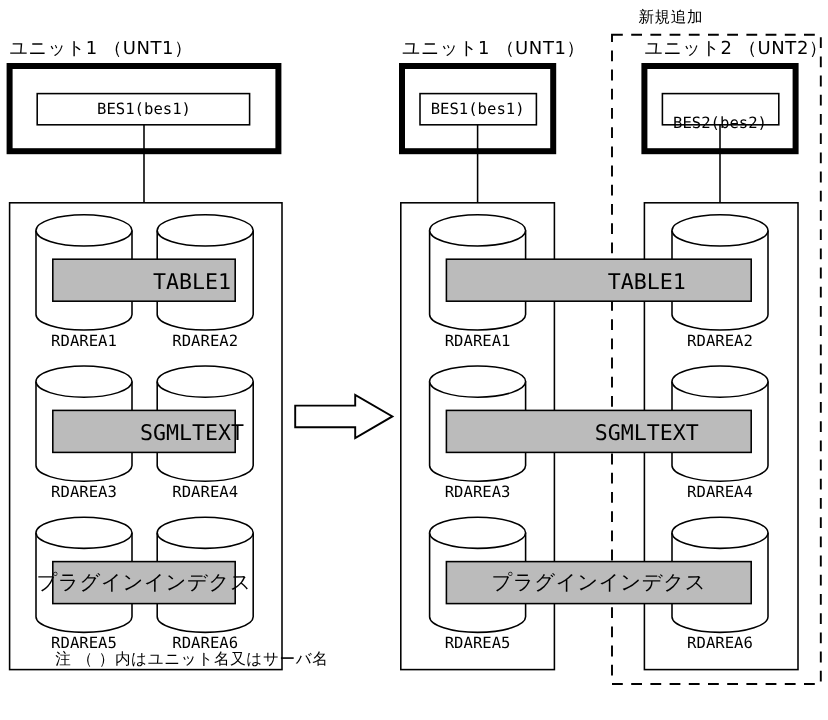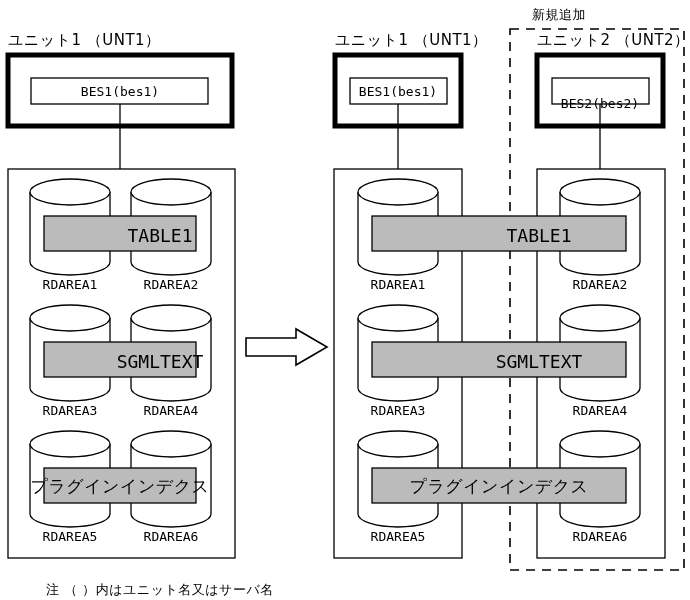--- a/index.html
+++ b/index.html
@@ -175,15 +175,15 @@
   <div class="lbl mono bar-label center" style="left:499px; top:353px;">SGMLTEXT</div>
   <div class="lbl jp bar-label-jp center" style="left:499px; top:478px;">プラグインインデクス</div>
 
   <div class="lbl mono rdarea-label center" style="left:398px; top:278px;">RDAREA1</div>
   <div class="lbl mono rdarea-label center" style="left:600px; top:278px;">RDAREA2</div>
   <div class="lbl mono rdarea-label center" style="left:398px; top:404px;">RDAREA3</div>
   <div class="lbl mono rdarea-label center" style="left:600px; top:404px;">RDAREA4</div>
   <div class="lbl mono rdarea-label center" style="left:398px; top:530px;">RDAREA5</div>
   <div class="lbl mono rdarea-label center" style="left:600px; top:530px;">RDAREA6</div>
 
-  <div class="lbl jp note-text" style="left:46px; top:543px;margin-top:40px;">注 （ ）内はユニット名又はサーバ名</div>
+  <div class="lbl jp note-text" style="left:46px; top:543px;">注 （ ）内はユニット名又はサーバ名</div>
 
 </div>
 
 </body></html>

